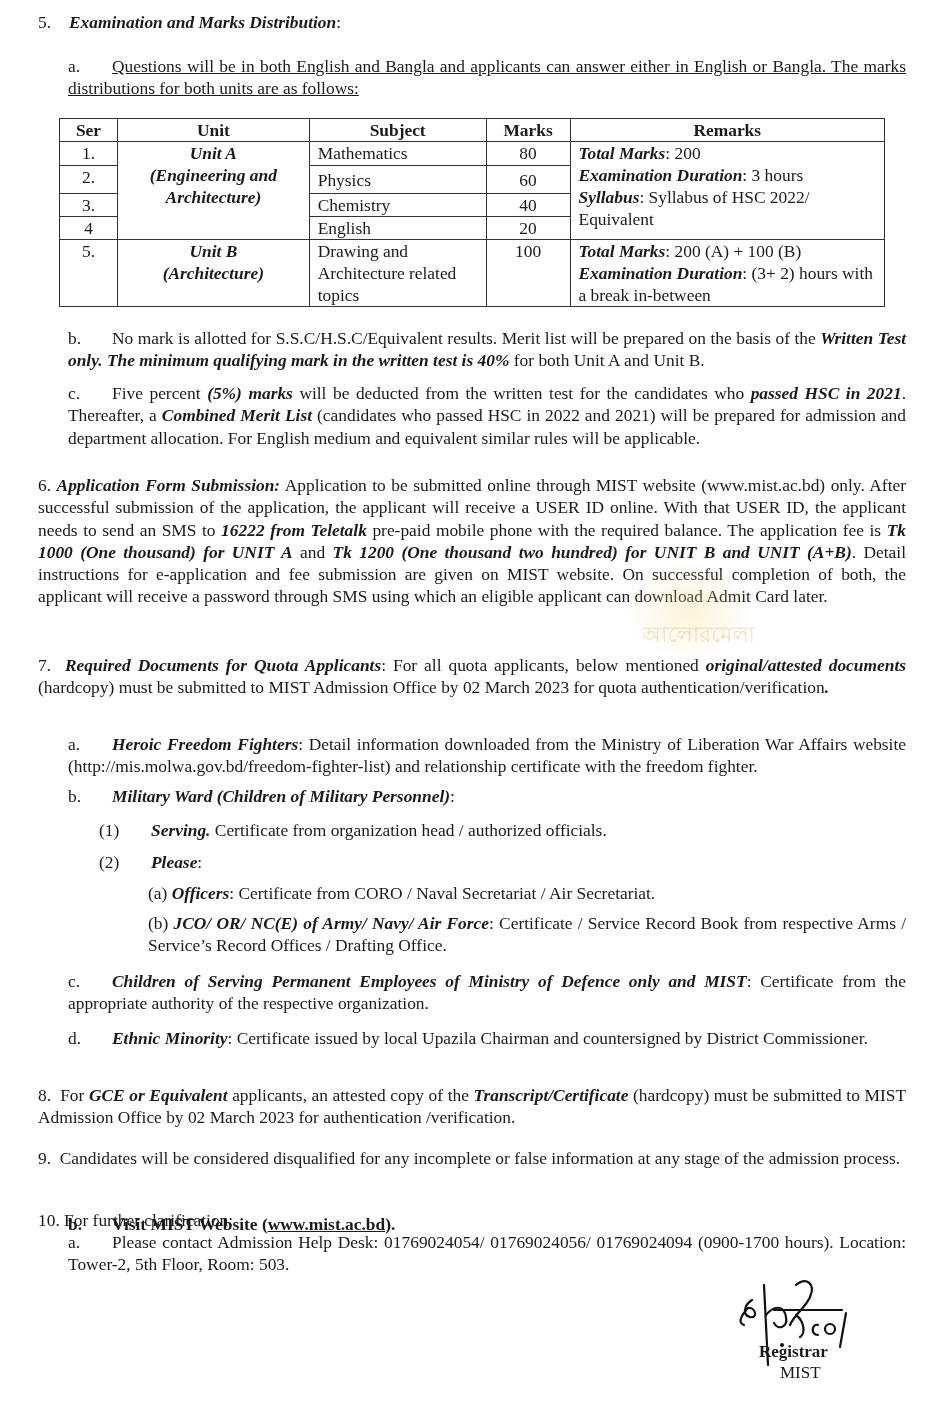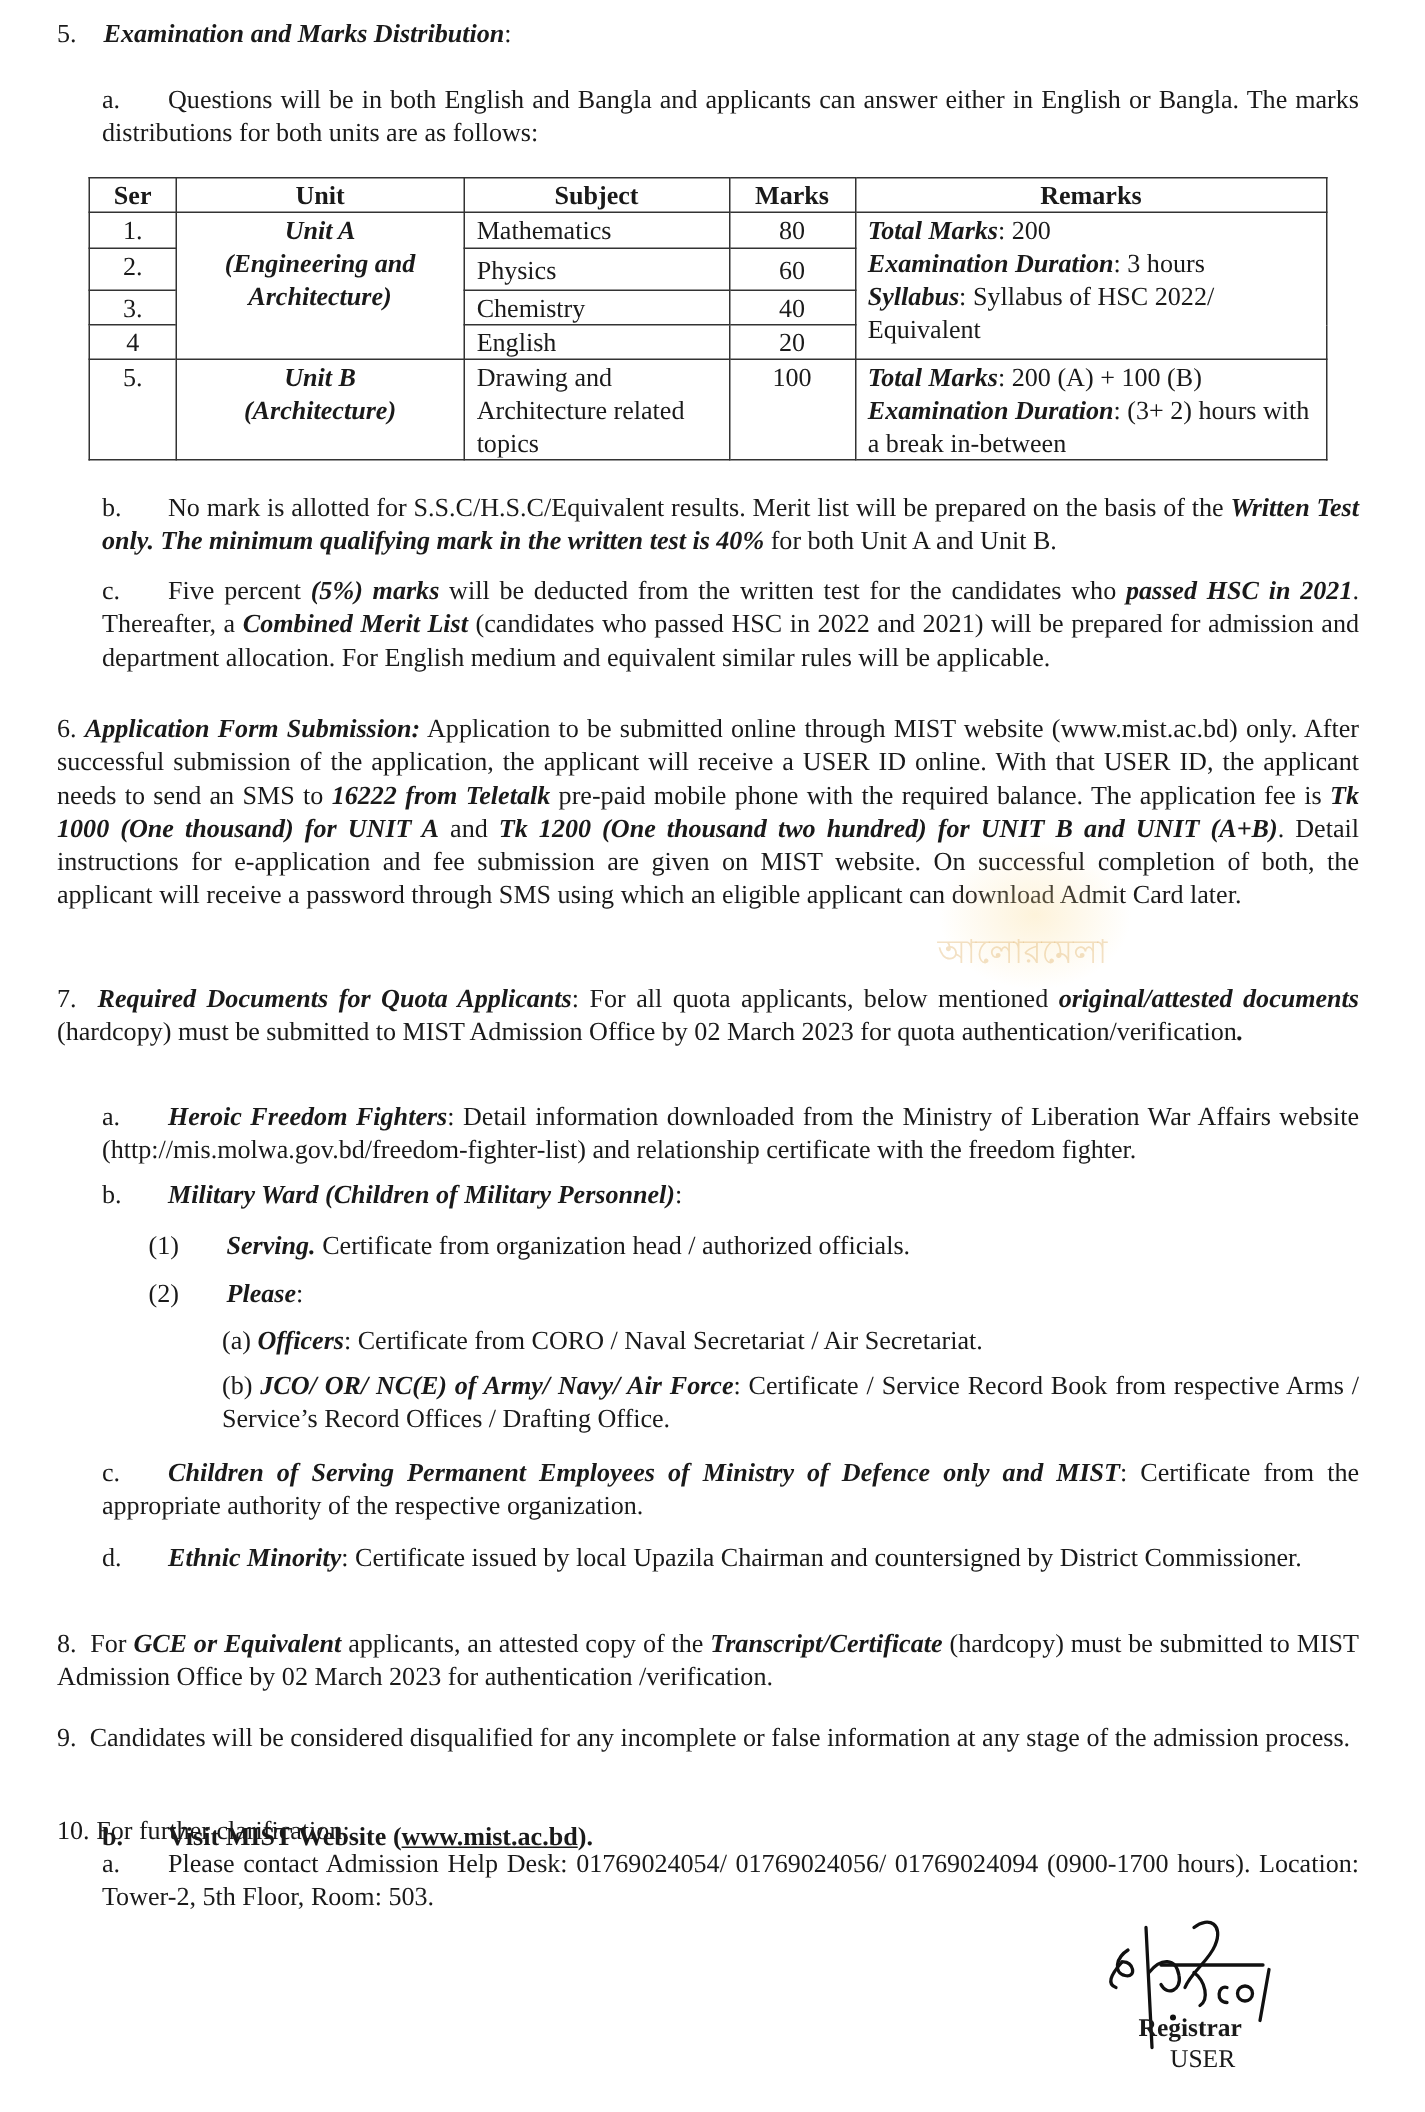--- a/index.html
+++ b/index.html
@@ -7,36 +7,36 @@
     width: 950px; height: 1408px; position: relative; overflow: hidden;
     font-family: "Liberation Serif", serif; font-size: 17.4px; color: #1a1a1a;
     line-height: 22.3px;
   }
   .page { position: absolute; left: 38px; top: 0; width: 868px; }
   p { margin: 0; }
   .just { text-align: justify; }
   b { font-weight: bold; font-style: italic; }
   .num { display: inline-block; }
   .blk { position: absolute; left: 0; width: 868px; }
-  .indent-a { padding-left: 30px; box-sizing: border-box; }
+  .indent-a { padding-left: 30px; box-sizing: border-box; text-decoration: underline; }
   .tab { display: inline-block; width: 44px; }
   .tab2 { display: inline-block; width: 52px; }
 
   table.marks {
     position: absolute; left: 21px; top: 118px; width: 826px;
     border-collapse: collapse; font-size: 17.4px; line-height: 22px;
   }
   table.marks th, table.marks td { border: 1.5px solid #333; padding: 0 8px; vertical-align: top; }
   table.marks th { font-weight: bold; text-align: center; height: 22px; margin-top: 48px; }
   .c { text-align: center; }
 
   .watermark {
     position: absolute; left: 625px; top: 560px; width: 130px; height: 100px;
     border-radius: 50%; background: radial-gradient(ellipse at center, rgba(250,220,150,0.35), rgba(250,220,150,0.0) 70%);
-    color: rgba(220,170,90,0.35); font-size: 22px; text-align: left; line-height: 150px;
+    color: rgba(220,170,90,0.35); font-size: 22px; text-align: right; line-height: 150px;
   }
   .sig { position: absolute; left: 724px; top: 1275px; width: 170px; height: 130px; }
   .sig-text { position: absolute; font-family: "Liberation Serif", serif; font-size: 17px; line-height: 20px; }
   a.link { color: #1a1a1a; text-decoration: underline; }
 </style>
 </head>
 <body>
 
 <div class="page">
 
@@ -189,14 +189,14 @@
       <path d="M62 10 C72 2, 82 8, 76 22 C72 32, 60 40, 56 50"></path>
       <path d="M40 35 L108 35"></path>
       <path d="M62 40 C70 46, 72 58, 66 62"></path>
       <path d="M84 50 C78 48, 76 60, 84 60"></path>
       <circle cx="96" cy="54" r="5"></circle>
       <path d="M112 38 L106 72"></path>
     </g>
     <circle cx="48" cy="70" r="2" fill="#111"></circle>
   </svg>
   <div class="sig-text" style="left:35px; top:67px; font-weight:bold;">Registrar</div>
-  <div class="sig-text" style="left:56px; top:88px;">USER</div>
+  <div class="sig-text" style="left:56px; top:88px;">MIST</div>
 </div>
 
 </body></html>

